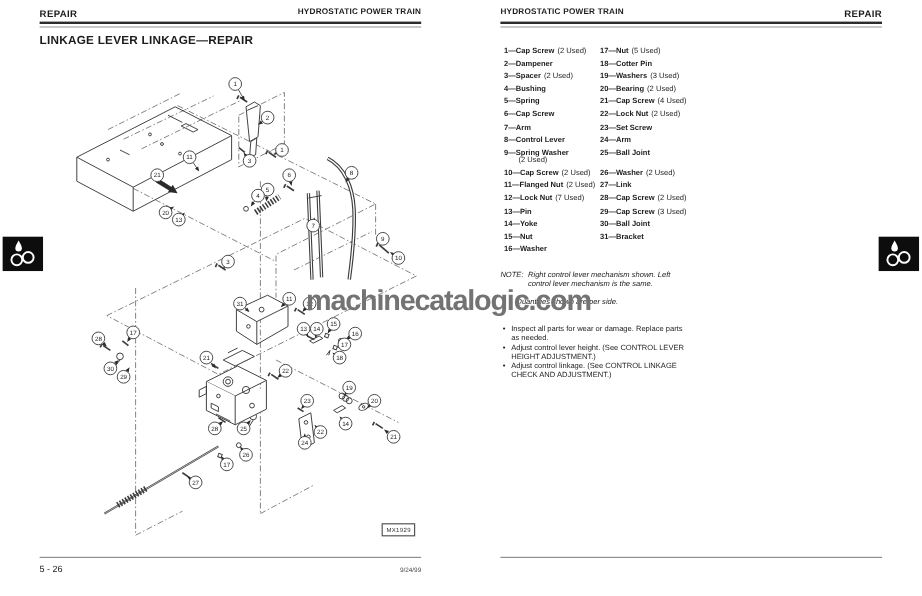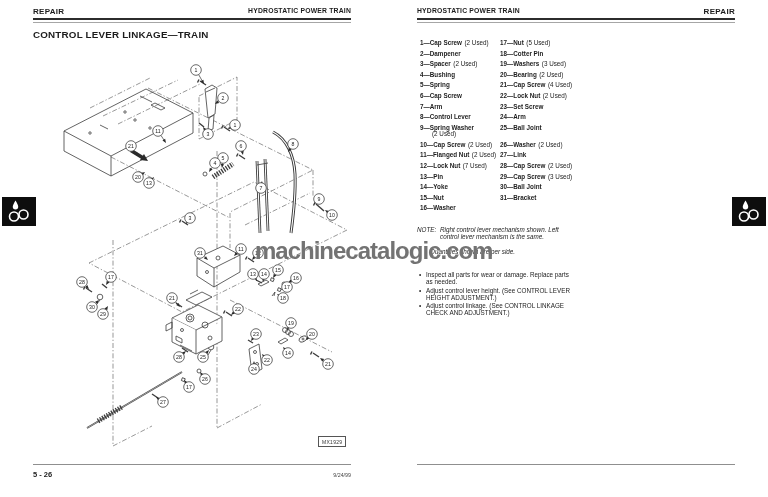--- a/index.html
+++ b/index.html
@@ -24,21 +24,21 @@
   .note{font-style:italic;font-size:6.3px;line-height:7px;}
   .note-label{position:absolute;left:0;top:0;}
   .note-text{display:block;margin-left:23px;width:134px;}
   .subnote{font-style:italic;font-size:6.3px;}
   .bullets{width:158px;font-size:6.3px;line-height:6.9px;}
   .bullet{position:relative;padding-left:7px;margin-bottom:1.8px;}
   .bullet::before{content:"•";position:absolute;left:0;top:0;}
   
   .foot-rule{height:1px;background:#8f8f8f;}
   .foot{display:flex;justify-content:space-between;align-items:baseline;}
-  .foot .pgno{font-size:7.5px;font-weight:bold;}
+  .foot .pgno{font-size:7.5px;font-weight:normal;}
   .foot .date{font-size:5.3px;color:#444;}
   
   #figure-svg{pointer-events:none;z-index:10;}
   .mx-label{border:1px solid #555;font-size:5px;letter-spacing:.3px;color:#333;
             padding:1.5px 3px;background:#fff;z-index:12;}
   
   #watermark{left:255px;top:237px;font-size:24px;font-weight:bold;letter-spacing:-1px;
              color:#737373;white-space:nowrap;z-index:50;}
   
   .tab{top:197px;width:34px;height:29px;z-index:20;}
@@ -48,21 +48,21 @@
 
 <div id="root">
 
   <div class="abs hdr" style="left:33px;top:7px;width:318px;">
     <span class="big">REPAIR</span>
     <span class="small">HYDROSTATIC POWER TRAIN</span>
   </div>
   <div class="abs rule-thick" style="left:33px;top:18px;width:318px;"></div>
   <div class="abs rule-thin" style="left:33px;top:21.5px;width:318px;"></div>
 
-  <div class="abs page-title" style="left:33px;top:29px;">CONTROL LEVER LINKAGE—TRAIN</div>
+  <div class="abs page-title" style="left:33px;top:29px;">LINKAGE LEVER LINKAGE—REPAIR</div>
 
   <svg id="figure-svg" class="abs" style="left:0;top:0;" width="768" height="497" viewBox="0 0 768 497">
 
     <g stroke="#6b6b6b" stroke-width="0.7" fill="none" stroke-dasharray="5 2 1.3 2">
       <path d="M90,108 L150,78"></path>
         <path d="M103,116 L178,80"></path>
         <path d="M118,124 L200,84"></path>
       <path d="M148,88 L313,170 L230,212"></path>
       <path d="M313,170 L313,196"></path>
       <path d="M111,157 L230,218"></path>

